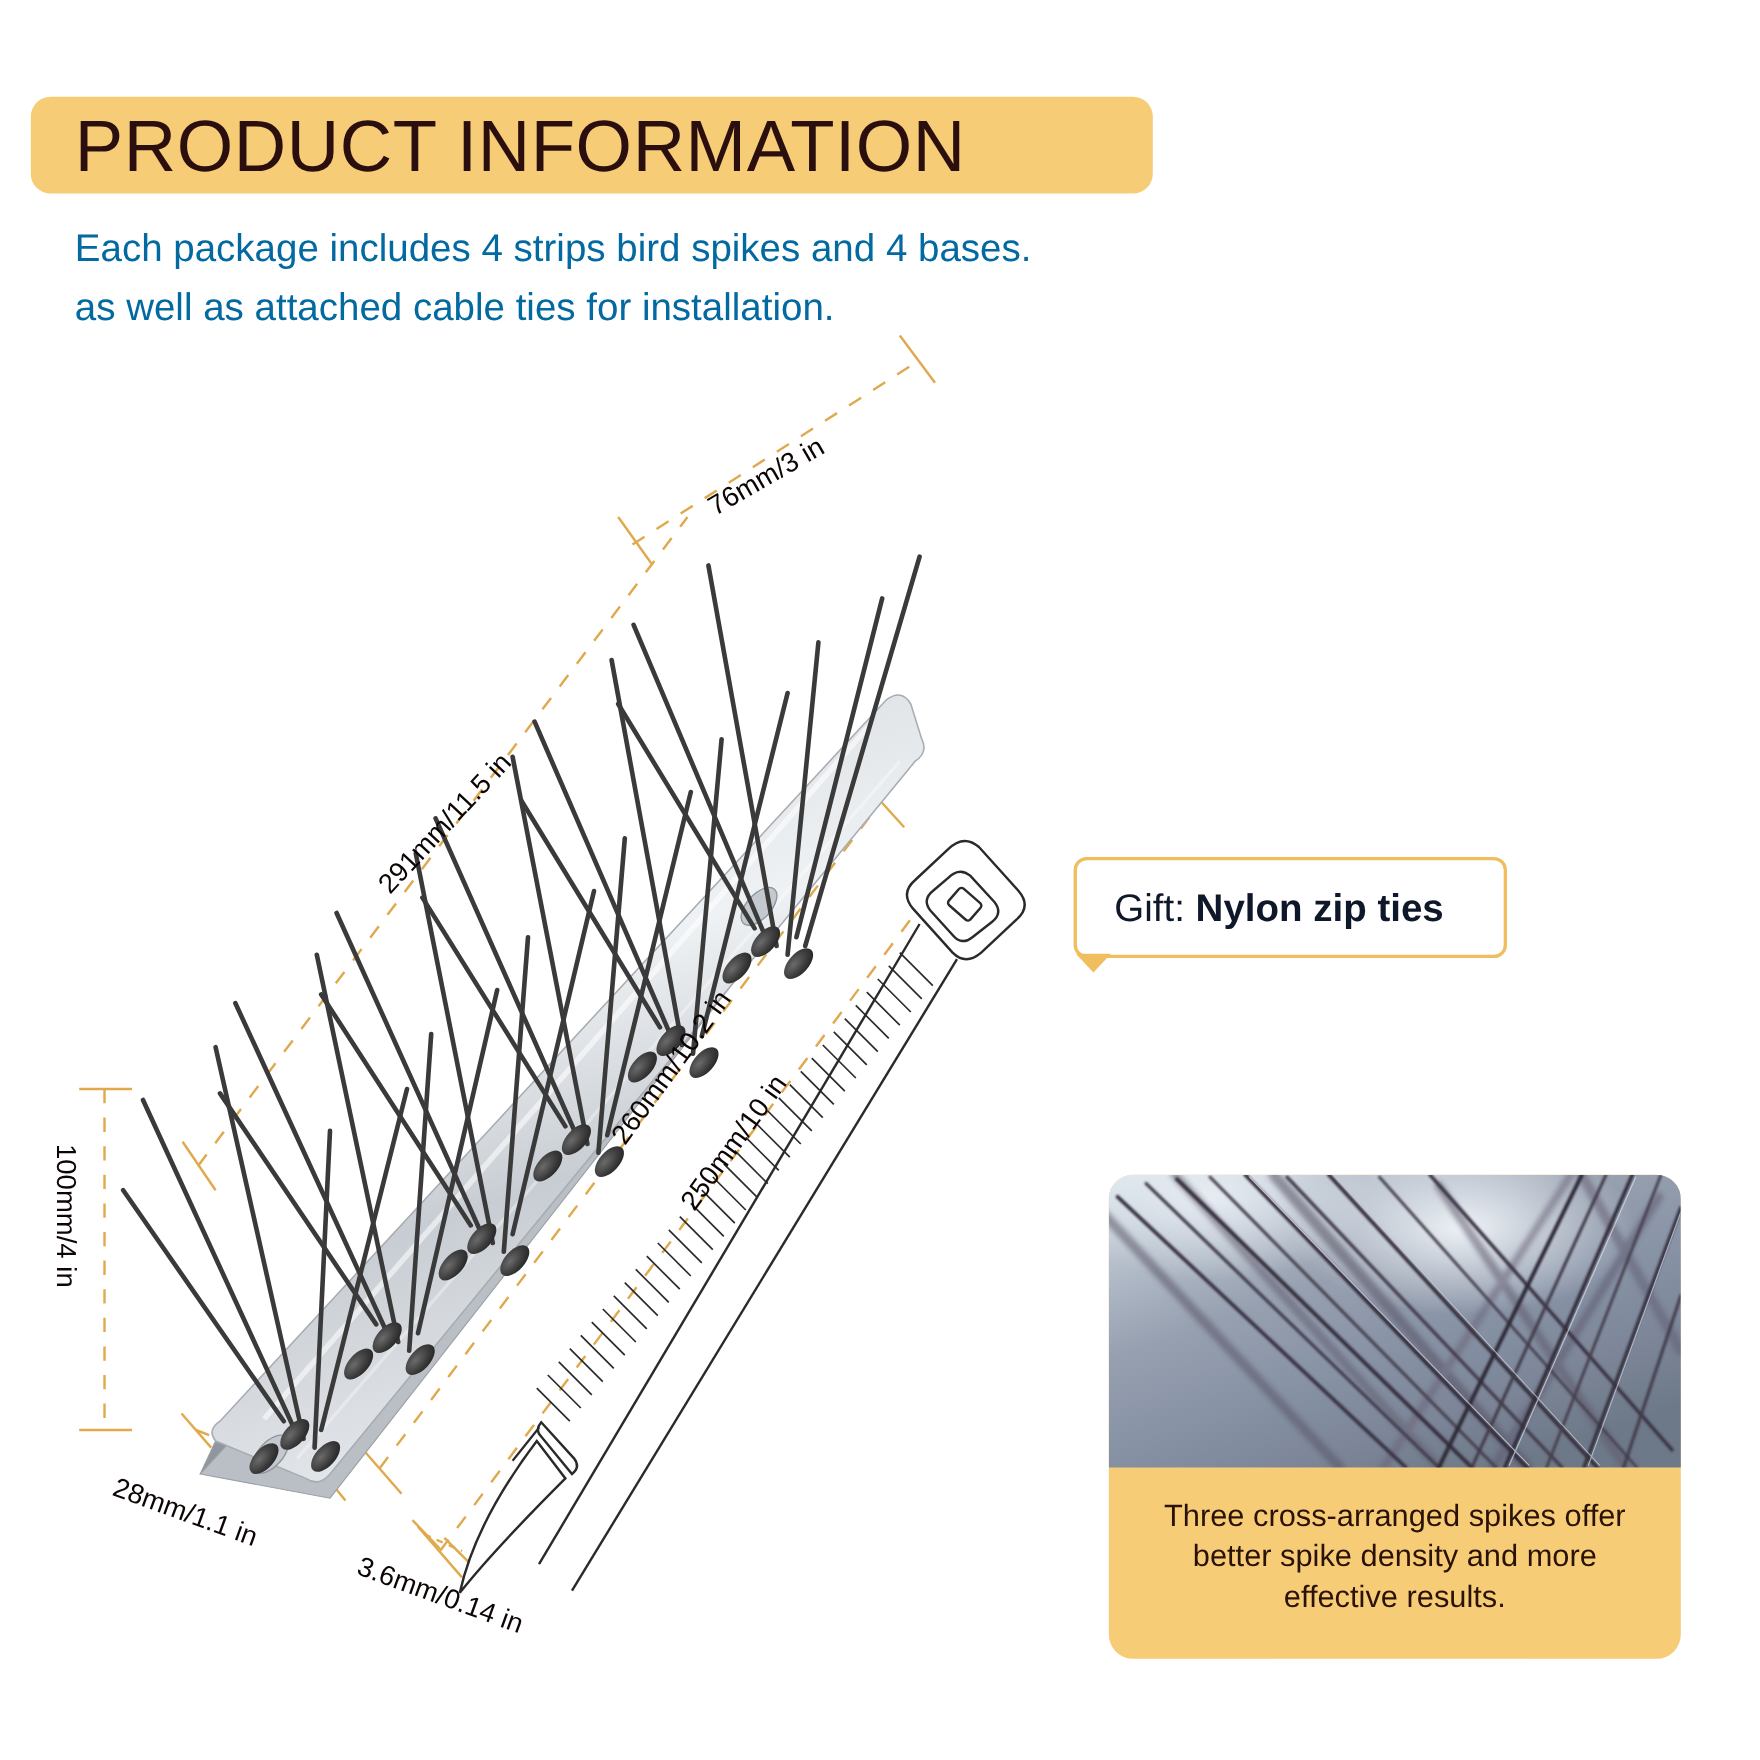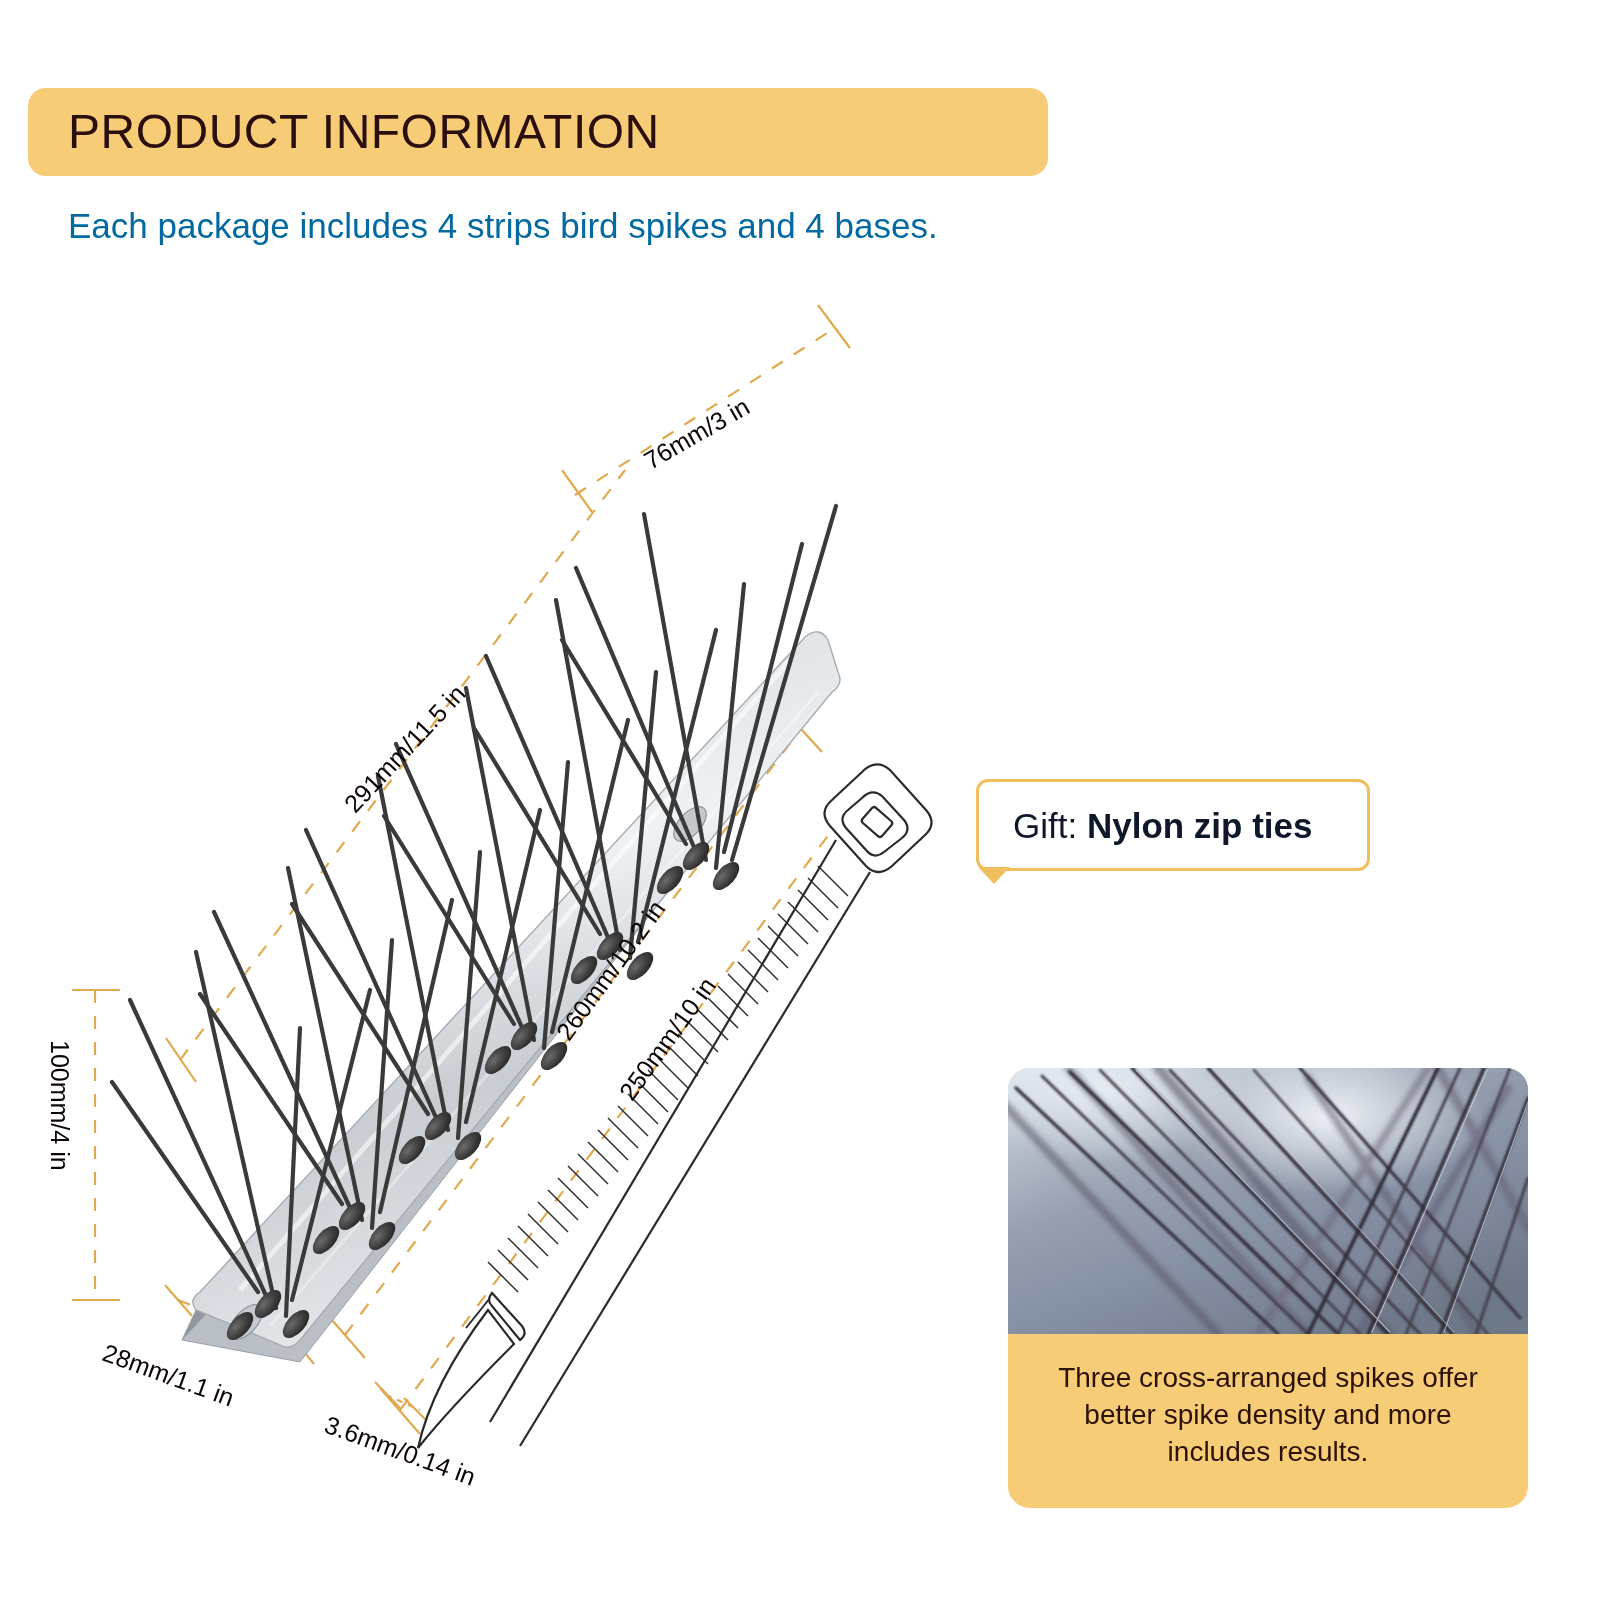--- a/index.html
+++ b/index.html
@@ -24,21 +24,21 @@
     left: 28px;
     top: 88px;
     width: 1020px;
     height: 88px;
     background: #F7CC76;
     border-radius: 18px;
     display: flex;
     align-items: center;
   }
   #header-title {
-    font-size: 48px;
+    font-size: 66px;
     font-weight: 400;
     color: #2B0E0E;
     letter-spacing: 0.5px;
     padding-left: 40px;
     white-space: nowrap;
     line-height: 1;
   }
 
   .intro-line {
     position: absolute;
@@ -140,20 +140,21 @@
 </head>
 <body>
 
 <div id="page">
 
   <div id="header-banner">
     <div id="header-title">PRODUCT INFORMATION</div>
   </div>
 
   <div class="intro-line" id="intro-line-1">Each package includes 4 strips bird spikes and 4 bases.</div>
+  <div class="intro-line" id="intro-line-2">as well as attached cable ties for installation.</div>
 
   <div id="product-illustration">
     <svg width="960" height="1180" viewBox="0 0 960 1180" xmlns="http://www.w3.org/2000/svg">
       <defs>
         <linearGradient id="baseTop" x1="0" y1="0" x2="0.3" y2="1">
           <stop offset="0%" stop-color="#FAFBFC"></stop>
           <stop offset="22%" stop-color="#DDE1E5"></stop>
           <stop offset="45%" stop-color="#EFF2F4"></stop>
           <stop offset="70%" stop-color="#C8CDD3"></stop>
           <stop offset="100%" stop-color="#E6E9EC"></stop>
@@ -429,16 +430,16 @@
         </g>
 
         <g opacity="0.7" stroke-linecap="round" fill="none">
           <path d="M 128 2 L 382 264" stroke="#D9DCE6" stroke-width="1.1"></path>
           <path d="M 204 0 L 446 264" stroke="#CFD4E0" stroke-width="1.0"></path>
           <path d="M 364 264 L 479 2" stroke="#DDE1EA" stroke-width="1.1"></path>
           <path d="M 436 264 L 520 34" stroke="#D2D7E2" stroke-width="1.0"></path>
         </g>
       </svg>
     </div>
-    <div id="feature-caption">Three cross-arranged spikes offer better spike density and more includes results.</div>
+    <div id="feature-caption">Three cross-arranged spikes offer better spike density and more effective results.</div>
   </div>
 
 </div>
 
 </body></html>

